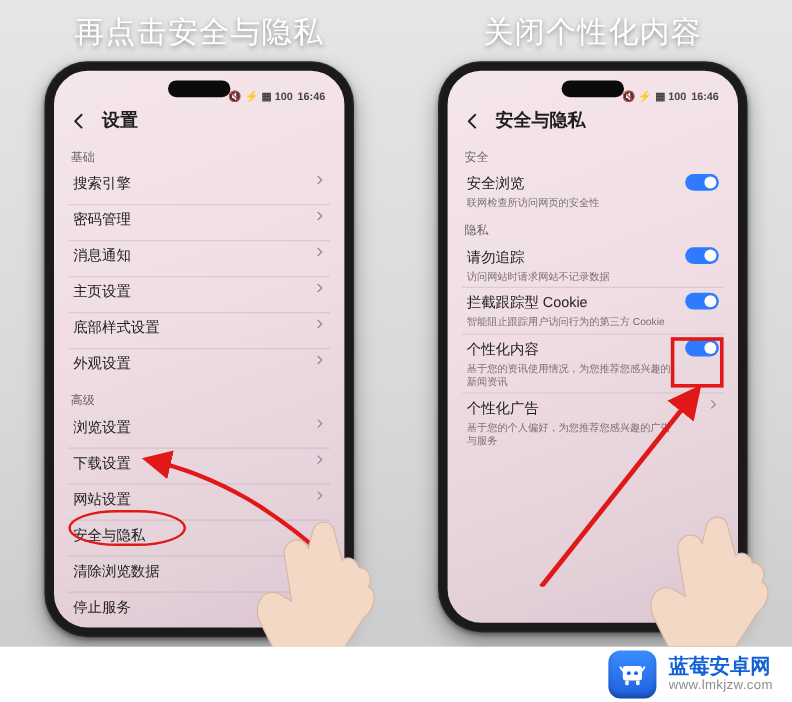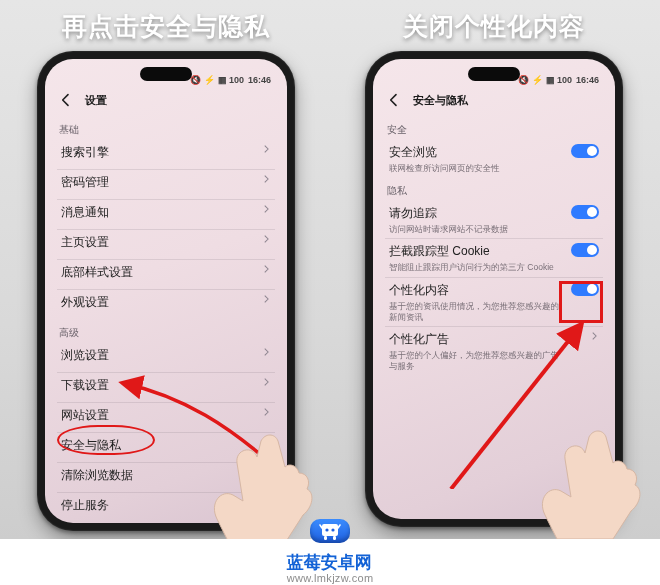--- a/index.html
+++ b/index.html
@@ -16,21 +16,21 @@
     width: 660px;
     height: 539px;
     background: linear-gradient(180deg, #e6e6e6 0%, #d9d9d9 60%, #cdcdcd 100%);
     gap: 12px;
     padding: 10px 8px 12px 8px;
     justify-content: space-around;
   }
   .panel { display: flex; flex-direction: column; align-items: center; width: 316px; }
   .instr {
     color: #fff;
-    font-weight: 700;
+    font-weight: 400;
     font-size: 25px;
     text-shadow: 0 2px 4px rgba(0,0,0,.4);
     margin-bottom: 8px;
     letter-spacing: 1px;
   }
   .device {
     width: 258px;
     height: 480px;
     background: #1a1a1a;
     border-radius: 36px;
@@ -60,21 +60,21 @@
     display: flex; justify-content: space-between; align-items: flex-end;
     padding: 0 16px 0 16px;
     font-size: 9px; color: #444; font-weight: bold;
   }
   .sb-icons { display: flex; gap: 4px; align-items: center; font-size: 9px; }
   .titlebar {
     display: flex; align-items: center; gap: 10px;
     padding: 6px 12px 8px 12px;
   }
   .back-icon { width: 18px; height: 18px; display: inline-flex; align-items: center; justify-content: center; }
-  .title { font-size: 11px; font-weight: 700; color: #1d1d1d; }
+  .title { font-size: 15px; font-weight: 700; color: #1d1d1d; }
   .section-label {
     font-size: 10px; color: #6a626a;
     padding: 6px 14px 3px 14px;
   }
   .list { padding: 0 12px; }
   .row {
     display: flex; align-items: flex-start; justify-content: space-between;
     min-height: 30px;
     padding: 4px 4px;
     border-bottom: 1px solid rgba(120,110,120,.18);
@@ -110,21 +110,20 @@
     width: 120px; height: 130px;
     pointer-events: none;
   }
   .footer {
     position: absolute; left: 0; bottom: 0;
     width: 660px; height: 46px;
     background: #fff;
     display: flex; align-items: center; justify-content: flex-end; gap: 10px;
     padding: 0 16px;
     font-family: -apple-system, Arial, sans-serif;
-    flex-direction: column;
   }
   .footer-logo {
     width: 40px; height: 40px; border-radius: 10px;
     background: linear-gradient(180deg, #3b8dff, #1e5fe0);
     display: flex; align-items: center; justify-content: center;
     box-shadow: inset 0 -3px 4px rgba(0,0,0,.25);
   }
   .footer-logo svg { width: 24px; height: 24px; }
   .footer-text { display: flex; flex-direction: column; line-height: 1.15; }
   .footer-title { font-size: 17px; font-weight: 700; color: #1262d6; }

